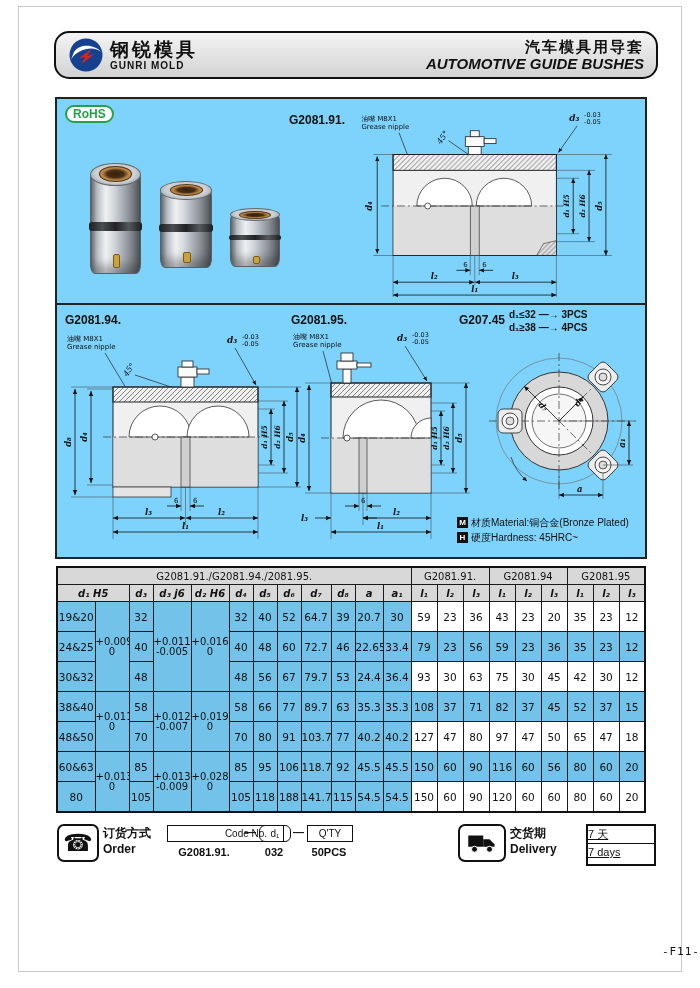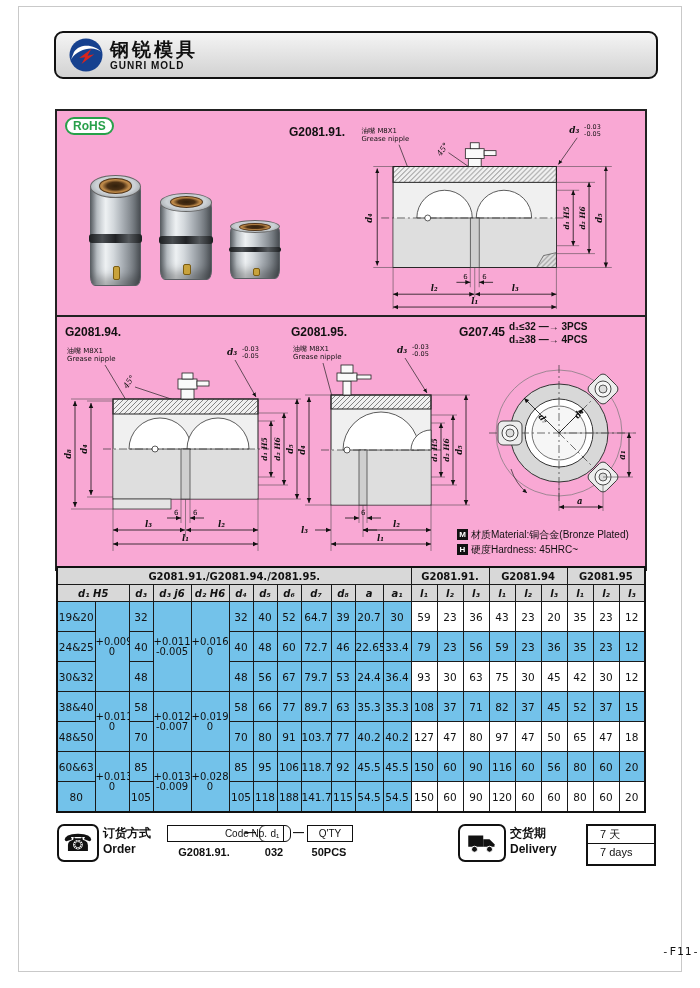--- a/index.html
+++ b/index.html
@@ -2,30 +2,30 @@
 <html><head>
 <meta charset="utf-8">
 <style>
   html,body{margin:0;padding:0;background:#fff;}
   .page{position:relative;width:700px;height:988px;background:#fff;overflow:hidden;
         font-family:"Liberation Sans","DejaVu Sans",sans-serif;color:#111;}
   .sheet-edge{position:absolute;left:18px;top:6px;width:662px;height:964px;border:1px solid #c9c9c9;}
 
   
   .hdr{position:absolute;left:54px;top:31px;width:600px;height:44px;border:2px solid #111;
-       border-radius:9px;background:linear-gradient(#f4f4f4,#d2d2d2);display:flex;align-items:center;gap:24px;}
+       border-radius:15px;background:linear-gradient(#f4f4f4,#d2d2d2);display:flex;align-items:center;gap:24px;}
   .logo-wrap{display:flex;align-items:center;gap:6px;padding-left:12px;}
   .logo-text .cn{font-size:19px;font-weight:bold;letter-spacing:3px;line-height:20px;}
   .logo-text .en{font-size:10px;font-weight:bold;letter-spacing:1px;line-height:11px;}
   .hdr-titles{margin-left:auto;text-align:right;padding-right:12px;}
   .hdr-titles .cn{font-size:15px;font-weight:bold;letter-spacing:2px;line-height:17px;}
   .hdr-titles .en{font-size:15px;font-weight:bold;font-style:italic;line-height:17px;}
 
   
-  .panel{position:absolute;left:55px;top:97px;width:588px;height:458px;border:2px solid #222;background:#f9a8d4;margin-top:12px;}
+  .panel{position:absolute;left:55px;top:97px;width:588px;height:458px;border:2px solid #222;background:#7dd3fc;}
   .rohs{position:absolute;left:8px;top:6px;border:2px solid #28a04a;color:#28a04a;border-radius:9px;
         padding:0 6px;font-size:12px;font-weight:bold;background:#fff;}
   .hdivider{position:absolute;left:0;top:204px;width:100%;border-top:2px solid #222;}
   .dlabel{position:absolute;font-size:12px;font-weight:bold;}
   .g207notes{position:absolute;left:452px;top:209px;font-size:10px;line-height:13px;font-weight:bold;}
   .material{position:absolute;left:400px;top:416px;font-size:10px;line-height:15px;}
   .mat-ic{display:inline-block;width:11px;height:11px;background:#111;color:#fff;font-size:8px;
           font-weight:bold;text-align:center;line-height:11px;margin-right:3px;vertical-align:1px;}
 
   
@@ -51,40 +51,40 @@
   .draw .out{stroke:#222;stroke-width:1;}
   .draw text{font-family:"DejaVu Serif","Liberation Serif",serif;font-style:italic;fill:#111;}
   .draw text.plain{font-family:"DejaVu Sans","Liberation Sans",sans-serif;font-style:normal;}
 
   
   .spec{position:absolute;left:56px;top:566px;border-collapse:collapse;table-layout:fixed;width:588px;
         font-family:"DejaVu Sans","Liberation Sans",sans-serif;}
   .spec th,.spec td{border:1px solid #1a1a1a;text-align:center;vertical-align:middle;padding:0;overflow:hidden;}
   .spec{border:2px solid #111;}
   .spec thead th{background:#d8d8d8;font-size:10px;height:16px;font-weight:bold;}
-  .spec thead th.grp{font-weight:bold;font-style:normal;}
+  .spec thead th.grp{font-weight:normal;font-style:normal;}
   .spec thead th:not(.grp){font-style:italic;}
   .spec td{font-size:10.5px;height:29px;}
   .spec td.blue{background:#73c2ea;}
   .spec td.white{background:#ffffff;}
   .spec td.tol{font-size:10px;line-height:10px;}
 
   
   .order,.delivery{position:absolute;top:822px;height:48px;}
   .order{left:57px;width:350px;}
   .delivery{left:458px;width:210px;}
   .icon-box{position:absolute;left:0;top:2px;width:38px;height:34px;border:2px solid #111;border-radius:7px;
             display:flex;align-items:center;justify-content:center;background:#fff;}
   .phone-glyph{font-size:24px;line-height:24px;}
   .blk-labels{position:absolute;left:46px;top:3px;font-size:12px;font-weight:bold;line-height:16px;white-space:nowrap;}
   .code-box{position:absolute;top:3px;height:15px;border:1px solid #111;font-size:10px;text-align:center;line-height:15px;}
   .code-dash{position:absolute;top:3px;font-size:11px;font-weight:bold;line-height:15px;}
   .code-val{position:absolute;top:24px;font-size:11px;font-weight:bold;text-align:center;}
   .dl-box{position:absolute;left:128px;top:2px;width:66px;height:38px;border:2px solid #111;}
-  .dl-box div{height:17px;font-size:11px;padding-left:12px;line-height:17px;}
+  .dl-box div{height:17px;font-size:11px;padding-left:0;line-height:17px;text-decoration:underline;}
   .dl-box div + div{border-top:1px solid #111;}
   .pageno{position:absolute;left:0;right:0;top:945px;text-align:right;font-size:11px;letter-spacing:1px;
           font-family:"DejaVu Sans Mono","Liberation Mono",monospace;}
 </style>
 </head>
 <body>
 
 <div class="page">
   <div class="sheet-edge"></div>
 
@@ -92,20 +92,24 @@
     <div class="logo-wrap">
       <svg width="36" height="36" viewBox="0 0 48 48">
         <circle cx="24" cy="24" r="22" fill="#16418f"></circle>
         <path d="M4,30 C14,14 36,12 44,20 C36,10 16,8 8,20 Z" fill="#ffffff"></path>
         <path d="M15,28 L31,16 L26,25 L35,23 L18,36 L23,27 Z" fill="#d9251c"></path>
       </svg>
       <div class="logo-text">
         <div class="cn">钢锐模具</div>
         <div class="en">GUNRI MOLD</div>
       </div>
+    </div>
+    <div class="hdr-titles">
+      <div class="cn">汽车模具用导套</div>
+      <div class="en">AUTOMOTIVE GUIDE BUSHES</div>
     </div>
   </div>
 
   <div class="panel">
     <div class="rohs">RoHS</div>
 
     <div>
       <div class="bush" style="left:33px;top:71px;width:51px;height:104px;">
         <div class="body"></div>
           <div class="top">

